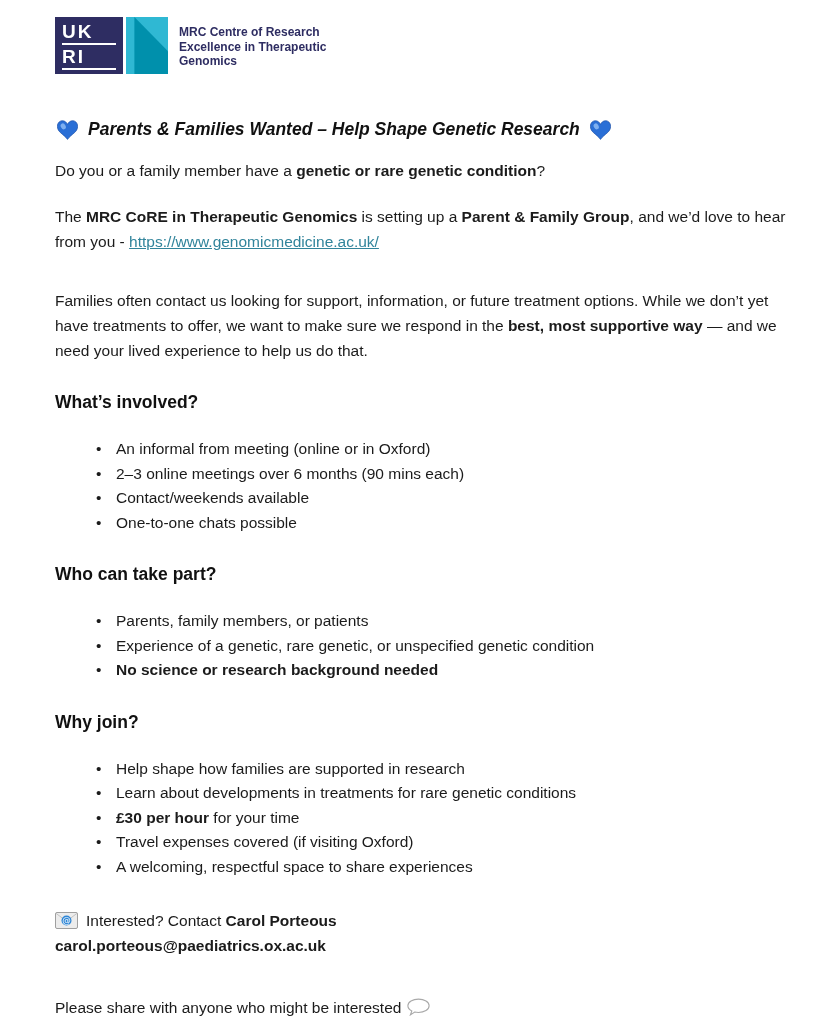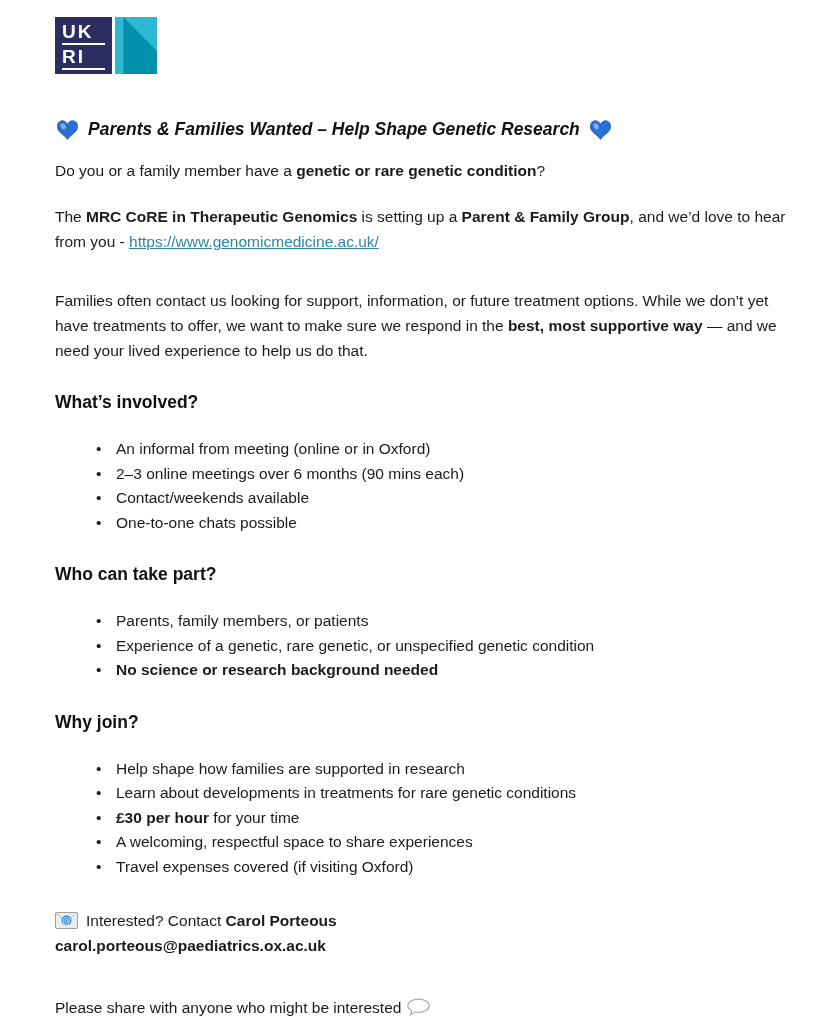--- a/index.html
+++ b/index.html
@@ -19,21 +19,21 @@
     background: #ffffff;
     font-family: "Liberation Sans", sans-serif;
     color: var(--text);
     overflow: hidden;
   }
   .page { padding: 17px 48px 0 55px; }
 
   
   .logo-row { display: flex; align-items: flex-start; }
   .ukri-square {
-    width: 57px; height: 57px;
+    width: 68px; height: 57px;
     background: var(--navy);
     color: #fff;
     display: flex; flex-direction: column; justify-content: center;
     padding: 5px 7px;
     flex: none;
   }
   .ukri-line {
     font-weight: bold; font-size: 19px; line-height: 20px;
     letter-spacing: 2px;
     border-bottom: 2.5px solid #fff;
@@ -107,20 +107,25 @@
 <div class="page">
 
   <div class="logo-row">
     <div class="ukri-square">
       <div class="ukri-line">UK</div>
       <div class="ukri-line">RI</div>
     </div>
     <div class="prism">
       <div class="prism-dark"></div>
     </div>
+    <div class="org">
+      <div>MRC Centre of Research</div>
+      <div>Excellence in Therapeutic</div>
+      <div>Genomics</div>
+    </div>
   </div>
 
   <div class="title-row">
     <span class="heart-icon">
       <svg width="21" height="20" viewBox="0 0 32 30">
         <path d="M23.6,0.8c-3.4,0-6.3,2.7-7.6,5.6C14.7,3.5,11.8,0.8,8.4,0.8C3.8,0.8,0.5,4.6,0.5,9.2c0,9.4,9.4,11.6,15.5,20.2c6.1-8.6,15.5-10.8,15.5-20.2C31.5,4.6,28.2,0.8,23.6,0.8z"></path>
         <ellipse cx="9.5" cy="9.5" rx="3.6" ry="4.8" transform="rotate(-30 9.5 9.5)"></ellipse>
       </svg>
     </span>
     <span>Parents &amp; Families Wanted – Help Shape Genetic Research</span>
@@ -151,22 +156,22 @@
     <li><b></b><span>Parents, family members, or patients</span></li>
     <li><b></b><span>Experience of a genetic, rare genetic, or unspecified genetic condition</span></li>
     <li><b>No science or research background needed</b><span></span></li>
   </ul>
 
   <h2>Why join?</h2>
   <ul>
     <li><b></b><span>Help shape how families are supported in research</span></li>
     <li><b></b><span>Learn about developments in treatments for rare genetic conditions</span></li>
     <li><b>£30 per hour</b><span> for your time</span></li>
+    <li><b></b><span>Travel expenses covered (if visiting Oxford)</span></li>
     <li><b></b><span>A welcoming, respectful space to share experiences</span></li>
-    <li><b></b><span>Travel expenses covered (if visiting Oxford)</span></li>
   </ul>
 
   <p class="contact-line"><span class="inline-icon"><svg width="23" height="17" viewBox="0 0 23 17">
           <rect x="0.5" y="0.5" width="22" height="16" rx="1.5" fill="#ececec" stroke="#9f9f9f"></rect>
           <path d="M0.8,1.2 L11.5,9.2 L22.2,1.2" fill="none" stroke="#c2c2c2"></path>
           <circle cx="11.5" cy="8.5" r="5" fill="#2e86d6"></circle>
           <text x="11.5" y="11.4" font-size="8.5" fill="#ffffff" text-anchor="middle" font-family="DejaVu Sans, sans-serif">@</text>
         </svg></span><span>Interested? Contact </span><b>Carol Porteous</b></p>
   <div class="email-line">carol.porteous@paediatrics.ox.ac.uk</div>
 

